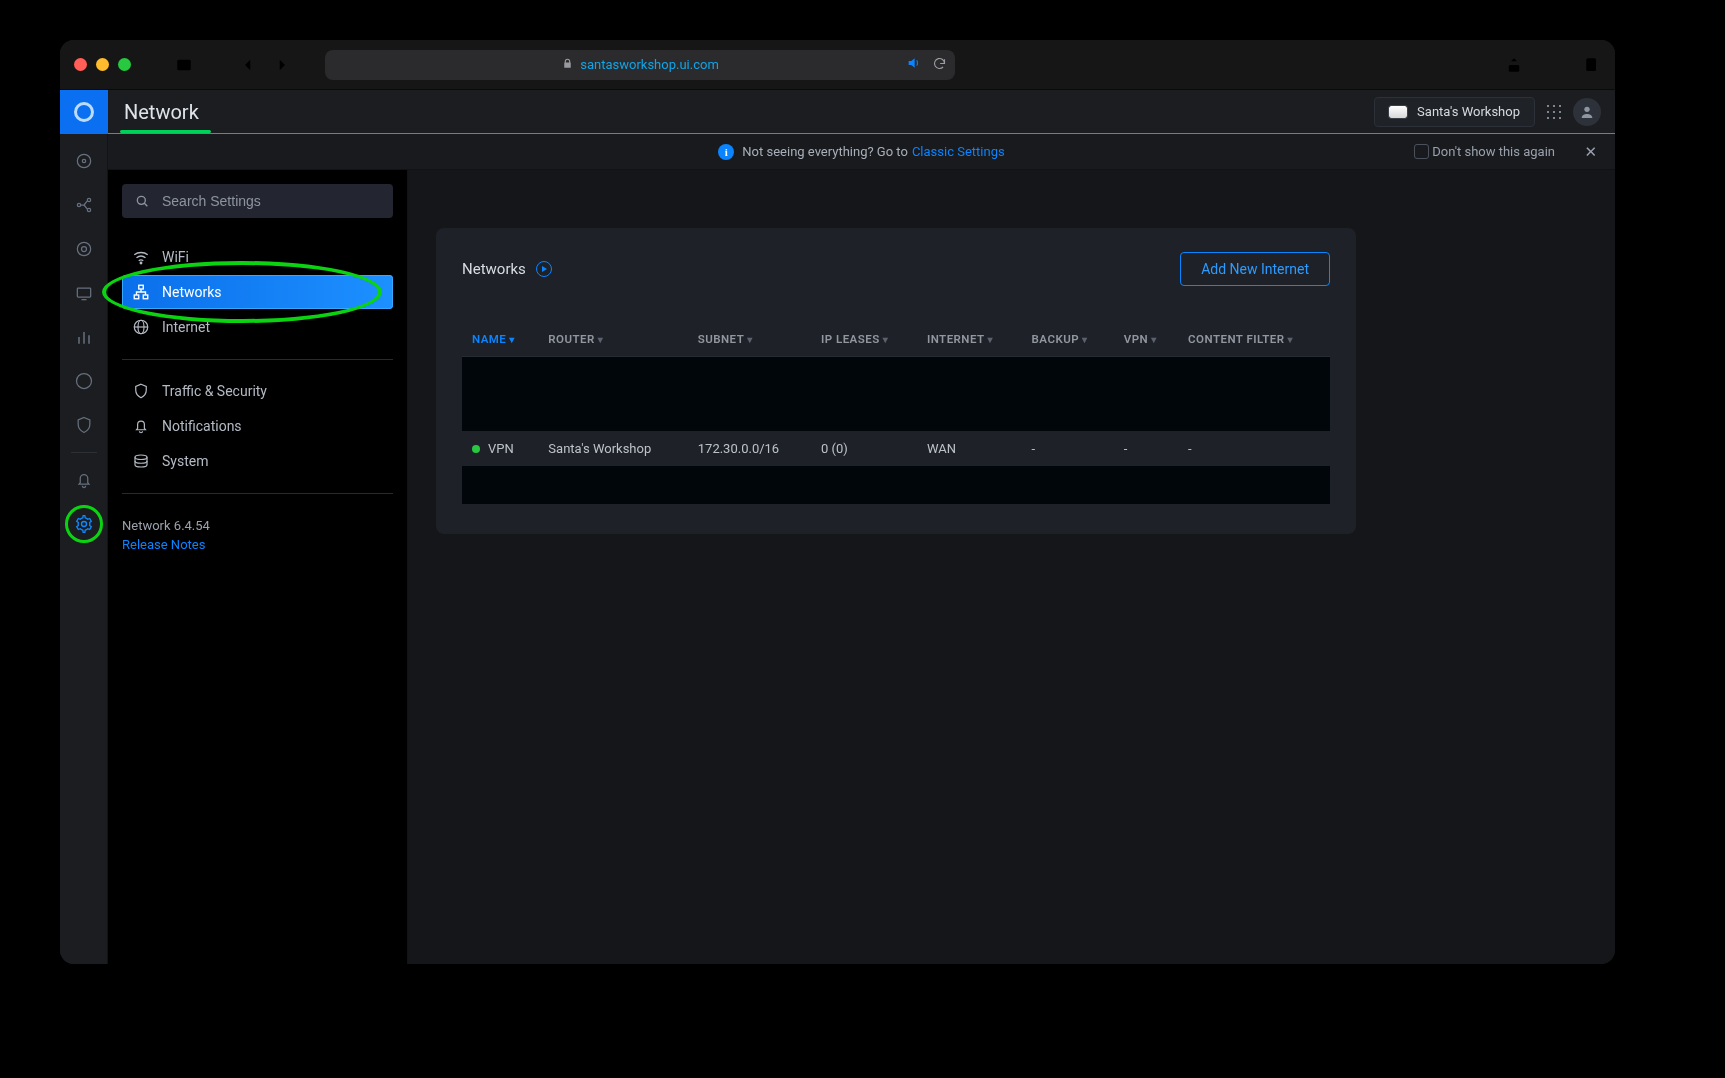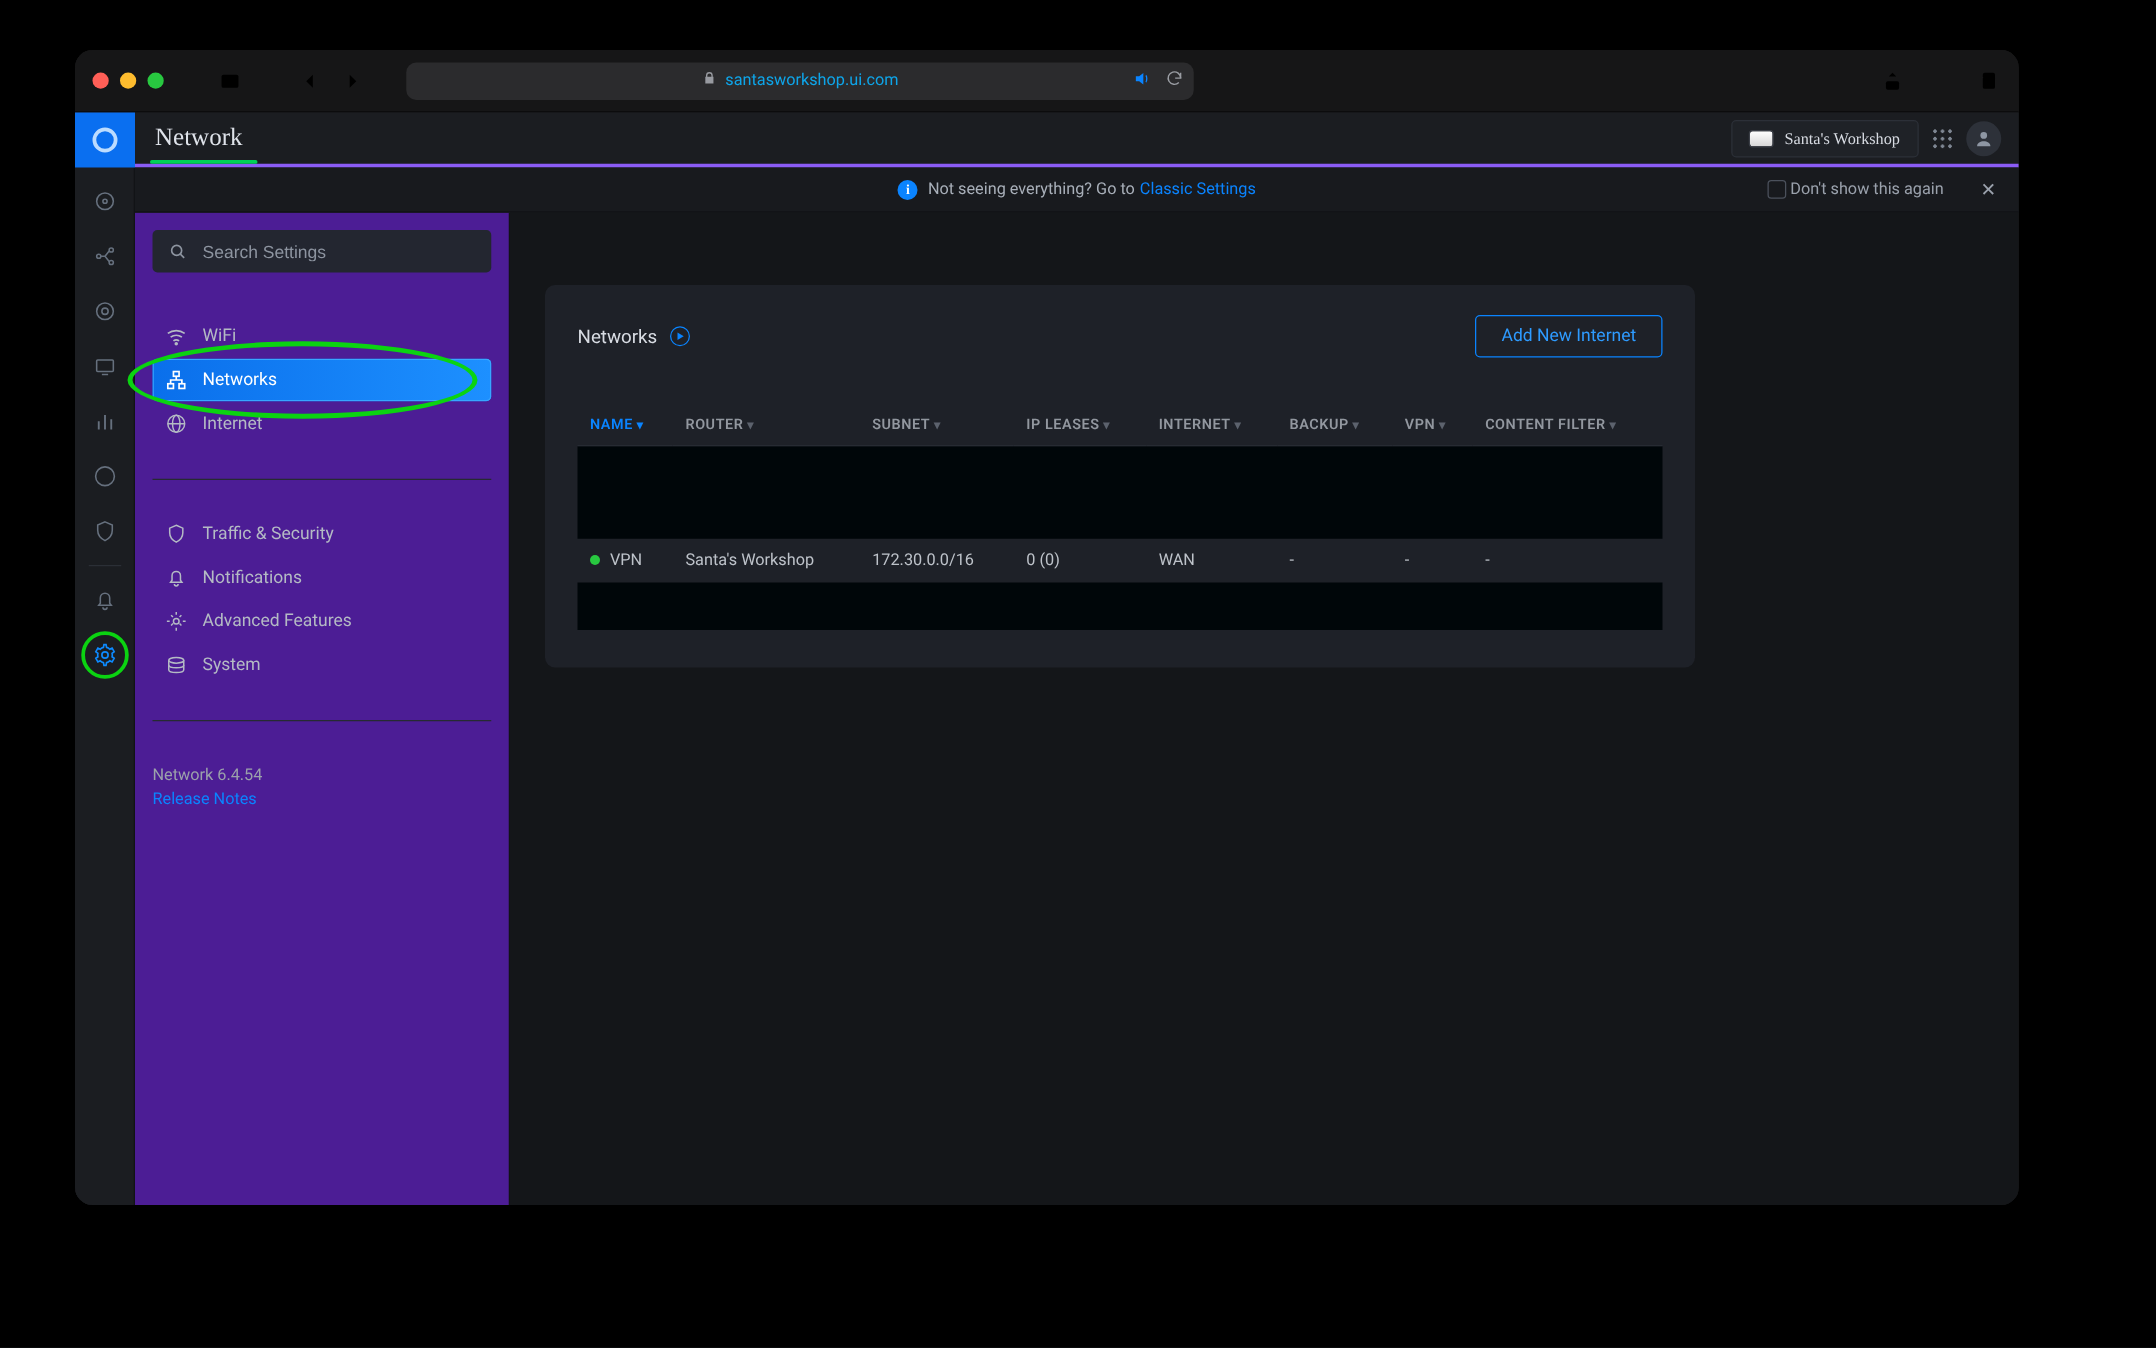--- a/index.html
+++ b/index.html
@@ -119,23 +119,22 @@
     pointer-events: none;
   }
   
   .col {
     flex: 1; display:flex; flex-direction:column; min-width:0;
   }
   .apphdr {
     height: 44px;
     display:flex; align-items:center;
     padding: 0 14px 0 16px;
-    border-bottom: 3px solid #8b5cf6;
+    border-bottom: 1px solid #8b5cf6;
     background: #1b1d21;
-    font-family: Liberation Serif, serif;
   }
   .apphdr .title {
     font-size: 20px; color: #dfe3ea; font-weight: 400;
     position: relative; padding: 3px 0;
   }
   .apphdr .title::after {
     content:""; position:absolute; left:-4px; right:-12px; bottom:-6px;
     height:3px; background: #00d158; border-radius:2px;
   }
   .apphdr .spacer { flex:1; }
@@ -182,24 +181,23 @@
     color:#9aa1ac; font-size:15px;
   }
   .cbox { width:15px; height:15px; border:1px solid #4b515c; border-radius:3px; display:inline-block; }
   
   .work {
     flex:1; display:flex; min-height:0;
   }
   .settings-sb {
     width: 300px;
     border-right: 1px solid #111316;
-    background: #4c1d95;
+    background: #000000;
     display:flex; flex-direction:column;
     padding: 14px 14px 0 14px;
-    gap: 12px;
   }
   .search {
     height: 34px;
     background:#232630;
     border-radius:4px;
     display:flex; align-items:center; gap:10px;
     padding: 0 12px;
     color:#8d94a0;
   }
   .search input {
@@ -532,27 +530,20 @@
                   <path d="M12 3l7 3v5c0 5-3 8-7 10-4-2-7-5-7-10V6z"></path>
                 </svg>
               <span>Traffic &amp; Security</span>
             </div>
             <div class="sb-item">
               <svg class="ico" viewBox="0 0 24 24" stroke-width="1.6">
                   <path d="M6 17h12l-1.5-2V10a4.5 4.5 0 00-9 0v5L6 17z"></path>
                   <path d="M10 19a2 2 0 004 0"></path>
                 </svg>
               <span>Notifications</span>
-            </div>
-            <div class="sb-item">
-              <svg class="ico" viewBox="0 0 24 24" stroke-width="1.6">
-                  <circle cx="12" cy="12" r="3"></circle>
-                  <path d="M12 2v3m0 14v3m10-10h-3M5 12H2m15.5-6.5l-2 2m-7 7l-2 2m0-11l2 2m7 7l2 2"></path>
-                </svg>
-              <span>Advanced Features</span>
             </div>
             <div class="sb-item">
               <svg class="ico" viewBox="0 0 24 24" stroke-width="1.6">
                   <ellipse cx="12" cy="7" rx="8" ry="3"></ellipse>
                   <path d="M4 7v5c0 1.7 3.6 3 8 3s8-1.3 8-3V7"></path>
                   <path d="M4 12v5c0 1.7 3.6 3 8 3s8-1.3 8-3v-5"></path>
                 </svg>
               <span>System</span>
             </div>
           </div>

